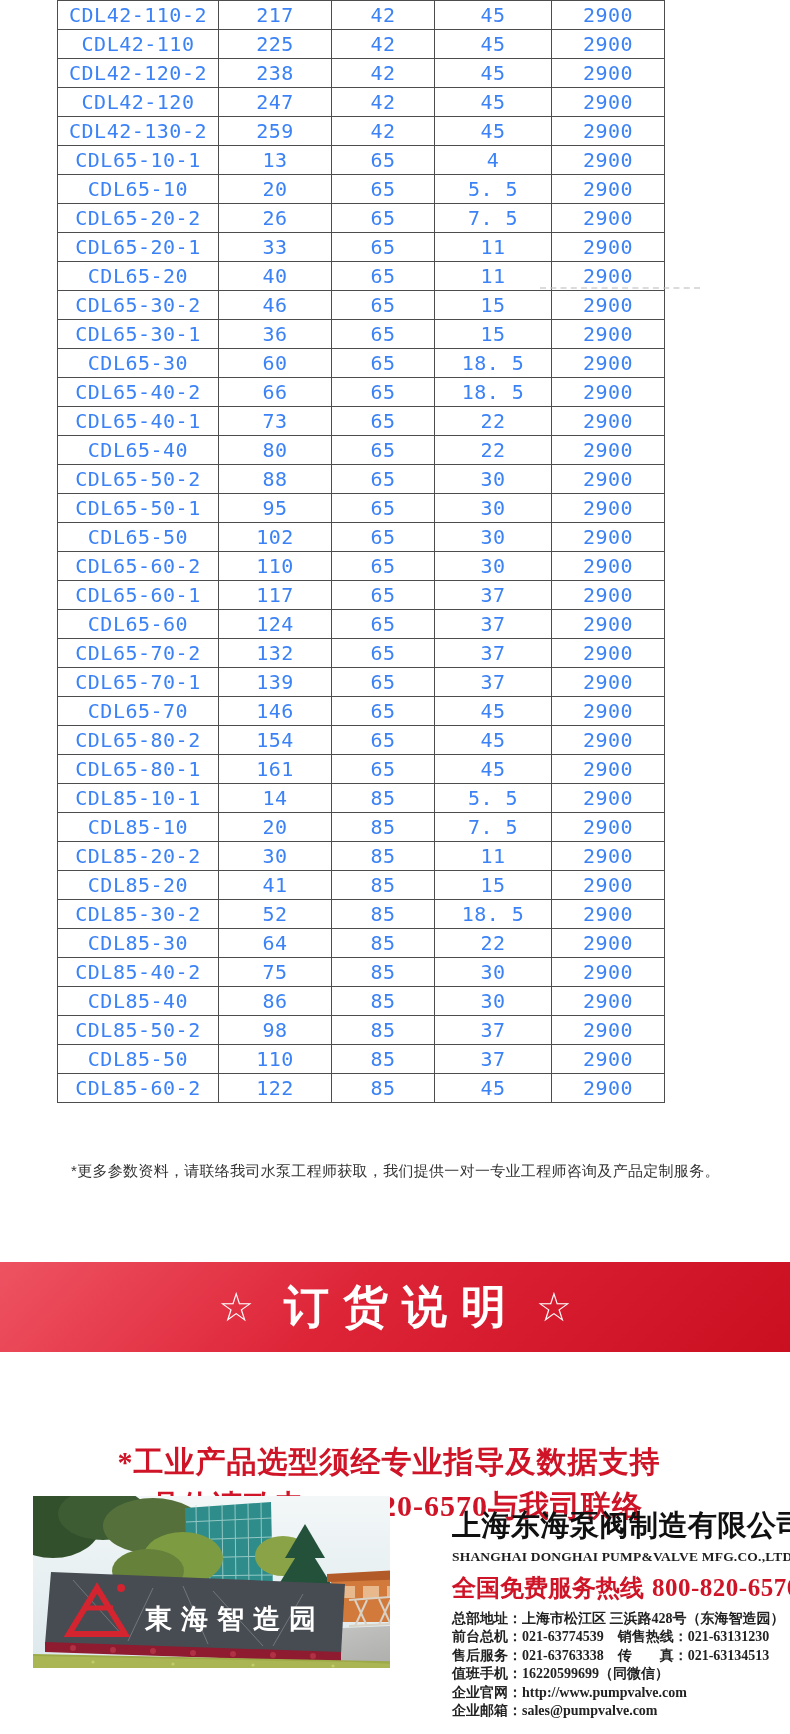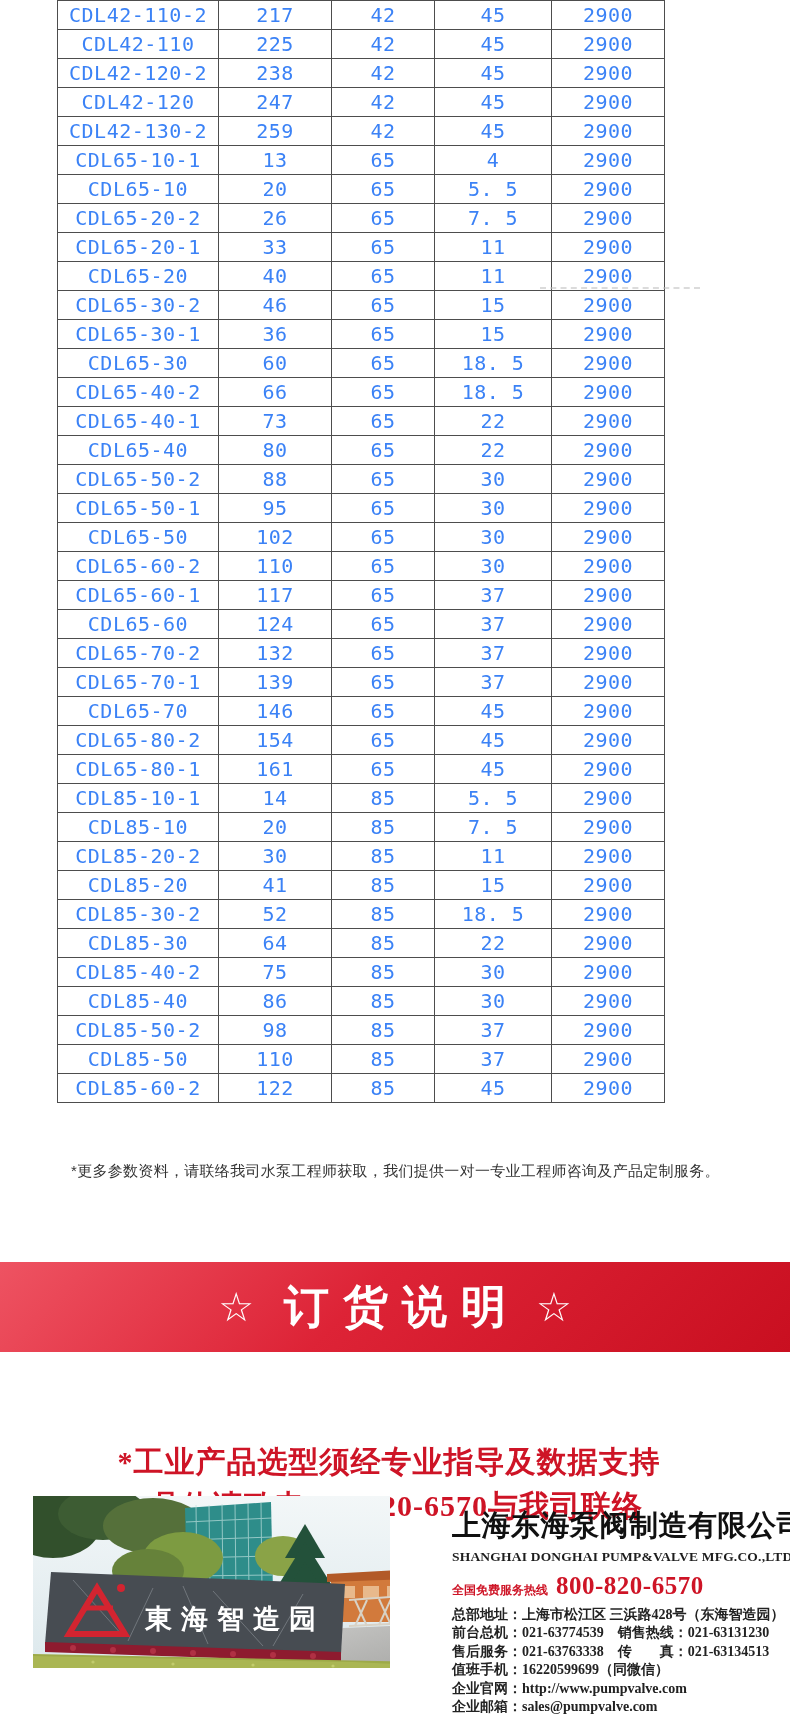--- a/index.html
+++ b/index.html
@@ -63,21 +63,21 @@
     font-family:"Liberation Sans",sans-serif;white-space:nowrap;
   }
   .company-name-en{
     margin-top:3px;font-family:"Liberation Serif",serif;font-weight:bold;
     font-size:13.5px;color:#1d1d1d;letter-spacing:.2px;white-space:nowrap;
   }
   .hotline{
     margin-top:7px;color:#ce1426;font-family:"Liberation Serif",serif;
     font-weight:bold;white-space:nowrap;
   }
-  .hotline .hotline-label{font-size:12px;}
+  .hotline .hotline-label{font-size:24px;}
   .hotline .hotline-number{font-size:25px;margin-left:8px;letter-spacing:.5px;}
   .contacts{
     margin-top:6px;font-family:"Liberation Serif",serif;font-weight:bold;
     font-size:14px;line-height:18.4px;color:#222222;
   }
   .contact-line{white-space:nowrap;}
 </style>
 </head>
 <body>
 

